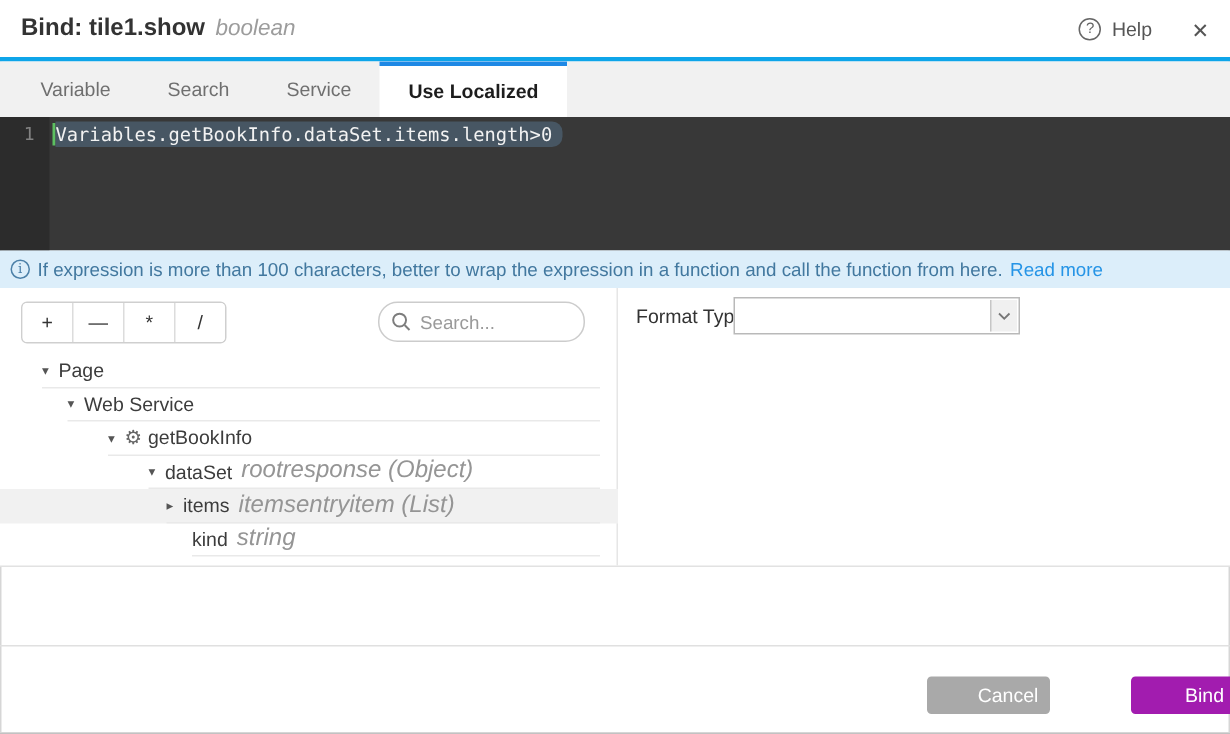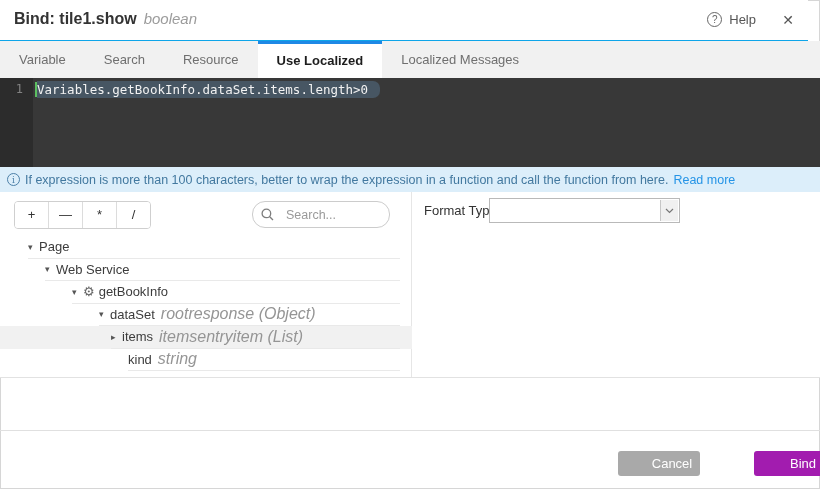--- a/index.html
+++ b/index.html
@@ -3,48 +3,48 @@
 <meta charset="utf-8">
 <style>
   html,body { margin:0; padding:0; background:#888; }
   .app {
     position:relative; width:820px; height:489px; background:#fff;
     font-family:"Liberation Sans",sans-serif;
     box-shadow: inset 0 0 0 1px #d6d6d6;
     overflow:hidden;
   }
   
-  .header { position:absolute; top:0; left:0; right:12px; height:41px; border-bottom:1px solid #0ea5e9; box-sizing:border-box; background:#fff; }
+  .header { position:absolute; top:0; left:0; right:0; height:41px; border-bottom:3px solid #0ea5e9; box-sizing:border-box; background:#fff; }
   .title { position:absolute; left:14px; top:10px; font-size:16px; font-weight:bold; color:#333; }
   .type-hint { font-style:italic; color:#9c9c9c; font-weight:normal; font-size:15px; margin-left:7px; }
   .help-group { position:absolute; right:52px; top:12px; display:flex; align-items:center; gap:7px; cursor:pointer; }
   .help-circle { width:15px; height:15px; border:1.3px solid #666; border-radius:50%; display:flex; align-items:center; justify-content:center; font-size:10px; color:#666; box-sizing:border-box; }
   .help-label { font-size:13px; color:#555;text-align:right; }
   .close-btn { position:absolute; right:14px; top:12px; font-size:14px; color:#555; cursor:pointer; line-height:16px; }
   
-  .tabbar { position:absolute; top:41px; left:0; right:0; height:37px; background:#f1f1f1; display:flex; padding-left:0; box-sizing:border-box; }
+  .tabbar { position:absolute; top:41px; left:0; right:0; height:37px; background:#f1f1f1; display:flex; padding-left:8px; box-sizing:border-box; }
   .tab { padding:0 19px; line-height:37px; font-size:13px; color:#6f6f6f; cursor:pointer; box-sizing:border-box; }
   .tab.active { background:#fff; border-top:3px solid #1e88e5; line-height:33px; color:#1d1d1d; font-weight:bold; }
   
   .editor { position:absolute; top:78px; left:0; right:0; height:89px; background:#383838; font-family:"DejaVu Sans Mono",monospace; }
   .gutter { position:absolute; left:0; top:0; bottom:0; width:33px; background:#2c2c2c; color:#828282; font-size:12px; text-align:right; padding:4px 10px 0 0; box-sizing:border-box; }
   .cursor { position:absolute; left:35px; top:4px; width:2px; height:15px; background:#5cbf60; }
   .codeline { position:absolute; left:37px; top:4px; font-size:12.5px; color:#f2f2f2; white-space:pre; }
-  .codeline .sel { background:#475663; padding:1px 12px 1px 0; border-radius:0 7px 7px 0; }
+  .codeline .sel { background:#475663; padding:1px 7px 1px 0; border-radius:0 7px 7px 0; }
   
   .infobar { position:absolute; top:167px; left:0; right:0; height:25px; background:#dceefa; display:flex; align-items:center; padding-left:7px; gap:5px; box-sizing:border-box; font-size:12.5px; color:#42789f; }
   .info-icon { flex:0 0 auto; width:13px; height:13px; border:1px solid #4c80a8; border-radius:50%; display:flex; align-items:center; justify-content:center; font-size:9px; font-family:"DejaVu Serif",serif; color:#4c80a8; box-sizing:border-box; }
   .readmore { color:#2594e6; cursor:pointer; }
   
   .content { position:absolute; top:192px; left:0; right:0; height:186px; border-bottom:1px solid #e2e2e2; box-sizing:border-box; background:#fff; }
   .left-panel { position:absolute; left:0; top:0; bottom:0; width:412px; border-right:1px solid #e6e6e6; box-sizing:border-box; }
   .ops { position:absolute; left:14px; top:9px; display:flex; border:1px solid #cfcfcf; border-radius:4px; overflow:hidden; background:#fff; }
   .op { width:33px; height:26px; line-height:26px; text-align:center; font-size:13px; color:#333; cursor:pointer; background:#fff; }
   .op + .op { border-left:1px solid #dcdcdc; }
-  .search { position:absolute; left:252px; top:9px; width:138px; height:27px; border:1px solid #ccc; border-radius:13px; display:flex; align-items:center; padding:0 8px; gap:10px; box-sizing:border-box; background:#fff; }
+  .search { position:absolute; left:252px; top:9px; width:138px; height:27px; border:1px solid #ccc; border-radius:13px; display:flex; align-items:center; padding:0 8px; gap:4px; box-sizing:border-box; background:#fff; }
   .search input { border:none; outline:none; flex:1; min-width:0; font-size:12.5px; color:#333; font-family:inherit; background:transparent; }
   .search input::placeholder { color:#9a9a9a; }
   
   .tree { position:absolute; top:44px; left:0; width:412px; }
   .trow { position:relative; height:22.5px; }
   .trow.hl { background:#f1f1f1; }
   .tinner { display:flex; align-items:center; height:100%; border-bottom:1px solid #e9e9e9; box-sizing:border-box; margin-right:12px; }
   .i1 { margin-left:28px; } .i2 { margin-left:45px; } .i3 { margin-left:72px; }
   .i4 { margin-left:99px; } .i5 { margin-left:111px; } .i6 { margin-left:128px; }
   .arrow { width:11px; font-size:9px; color:#555; flex:0 0 auto; cursor:pointer; }
@@ -75,23 +75,22 @@
     <div class="help-group">
       <span class="help-circle">?</span>
       <span class="help-label">Help</span>
     </div>
     <div class="close-btn">✕</div>
   </div>
 
   <div class="tabbar">
     <div class="tab">Variable</div>
     <div class="tab">Search</div>
-    <div class="tab">Resource</div>
+    <div class="tab">Service</div>
     <div class="tab active">Use Localized</div>
-    <div class="tab">Localized Messages</div>
   </div>
 
   <div class="editor">
     <div class="gutter">
       <span>1</span>
     </div>
     <div class="cursor"></div>
     <div class="codeline"><span class="sel">Variables.getBookInfo.dataSet.items.length&gt;0</span></div>
   </div>
 

